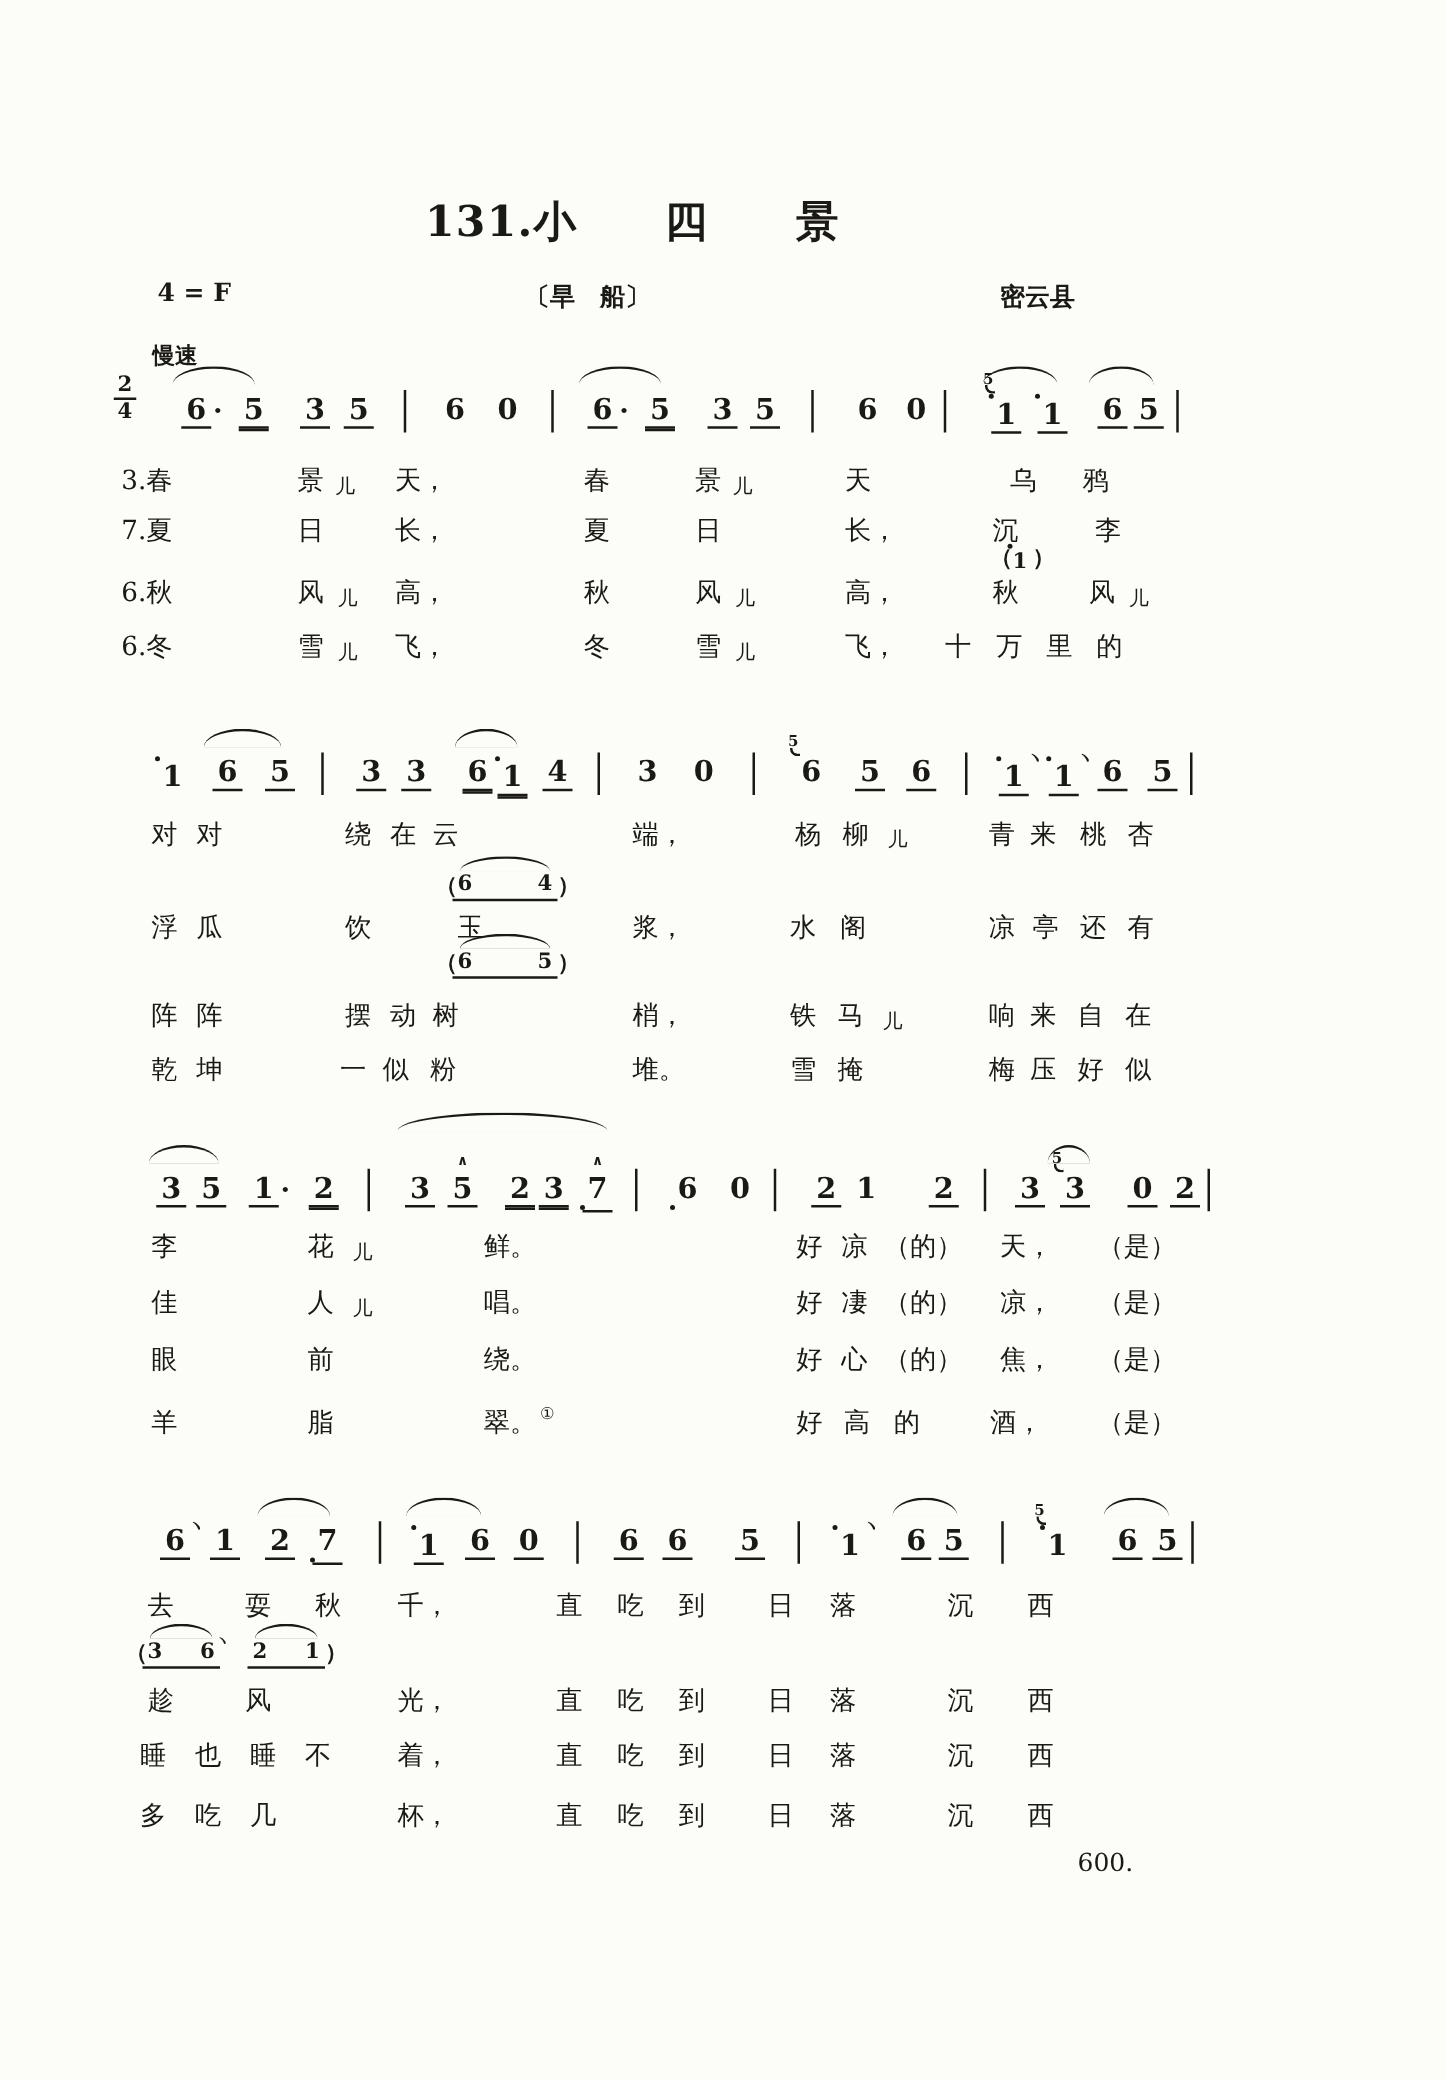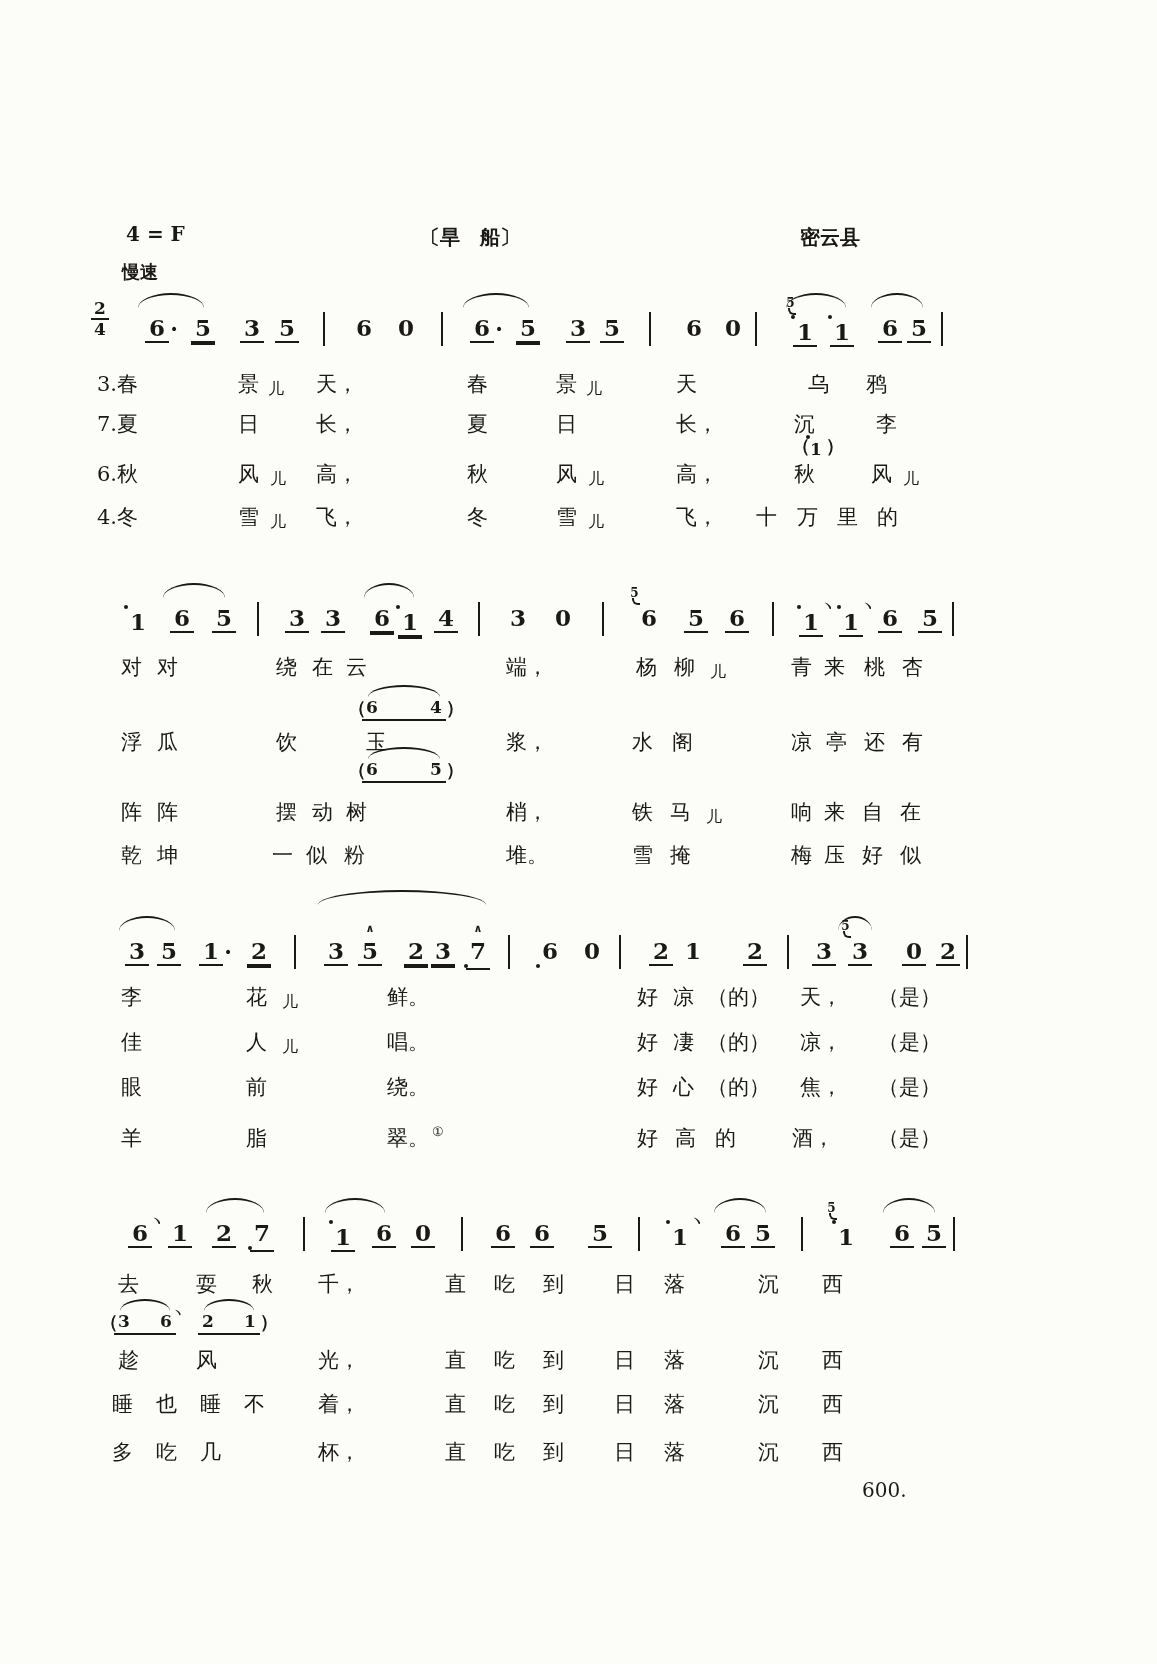--- a/index.html
+++ b/index.html
@@ -47,24 +47,25 @@
   .pann .pn{position:absolute;top:1px;width:16px;text-align:center;font-size:17px;font-weight:700;}
   .pann .pn .hid{top:-6px;}
   .pann .pn .orn{right:-9px;top:-5px;font-size:10px;}
   .pann .aslur{position:absolute;top:-11px;height:10px;border-top:2px solid #1b1916;border-radius:50% 50% 0 0/100% 100% 0 0;}
   .pann .aline{position:absolute;bottom:-1px;border-bottom:2px solid #1b1916;}
 </style>
 </head>
 <body>
 
 <div class="page">
+  <div class="abs title" style="left:340px;top:155px;">131.小　　四　　景</div>
   <div class="abs meta" style="left:126px;top:222px;">4 = F</div>
   <div class="abs meta" style="left:420px;top:224px;">〔旱　船〕</div>
   <div class="abs meta" style="left:800px;top:224px;">密云县</div>
-  <div class="abs tempo" style="left:122px;top:260px;">慢速</div>
+  <div class="abs tempo" style="left:122px;top:272px;">慢速</div>
 
   <div id="score">
       <div class="timesig" style="left: 89px; top: 299px;"><span>2</span><div class="tsline"></div><span>4</span></div>
       <div class="note" style="left: 145px; top: 315px;"><span class="d">6</span><span class="aug">·</span><div class="u1"></div></div>
       <div class="note" style="left: 191px; top: 315px;"><span class="d">5</span><div class="u1"></div><div class="u2"></div></div>
       <div class="slur" style="left: 138px; width: 66px; top: 293px;"></div>
       <div class="note" style="left: 240px; top: 315px;"><span class="d">3</span><div class="u1"></div></div>
       <div class="note" style="left: 275px; top: 315px;"><span class="d">5</span><div class="u1"></div></div>
       <div class="bar" style="left: 323px; top: 312px;"></div>
       <div class="note" style="left: 352px; top: 315px;"><span class="d">6</span></div>
@@ -183,21 +184,21 @@
       <div class="lyr" style="left: 238px; top: 462px;">风</div>
       <div class="lyr sm" style="left: 270px; top: 462px;">儿</div>
       <div class="lyr" style="left: 316px; top: 462px;">高，</div>
       <div class="lyr" style="left: 467px; top: 462px;">秋</div>
       <div class="lyr" style="left: 556px; top: 462px;">风</div>
       <div class="lyr sm" style="left: 588px; top: 462px;">儿</div>
       <div class="lyr" style="left: 676px; top: 462px;">高，</div>
       <div class="lyr" style="left: 794px; top: 462px;">秋</div>
       <div class="lyr" style="left: 871px; top: 462px;">风</div>
       <div class="lyr sm" style="left: 903px; top: 462px;">儿</div>
-      <div class="lyr" style="left: 97px; top: 505px;">4.冬</div>
+      <div class="lyr" style="left: 97px; top: 505px;">6.冬</div>
       <div class="lyr" style="left: 238px; top: 505px;">雪</div>
       <div class="lyr sm" style="left: 270px; top: 505px;">儿</div>
       <div class="lyr" style="left: 316px; top: 505px;">飞，</div>
       <div class="lyr" style="left: 467px; top: 505px;">冬</div>
       <div class="lyr" style="left: 556px; top: 505px;">雪</div>
       <div class="lyr sm" style="left: 588px; top: 505px;">儿</div>
       <div class="lyr" style="left: 676px; top: 505px;">飞，</div>
       <div class="lyr" style="left: 756px; top: 505px;">十</div>
       <div class="lyr" style="left: 797px; top: 505px;">万</div>
       <div class="lyr" style="left: 837px; top: 505px;">里</div>

